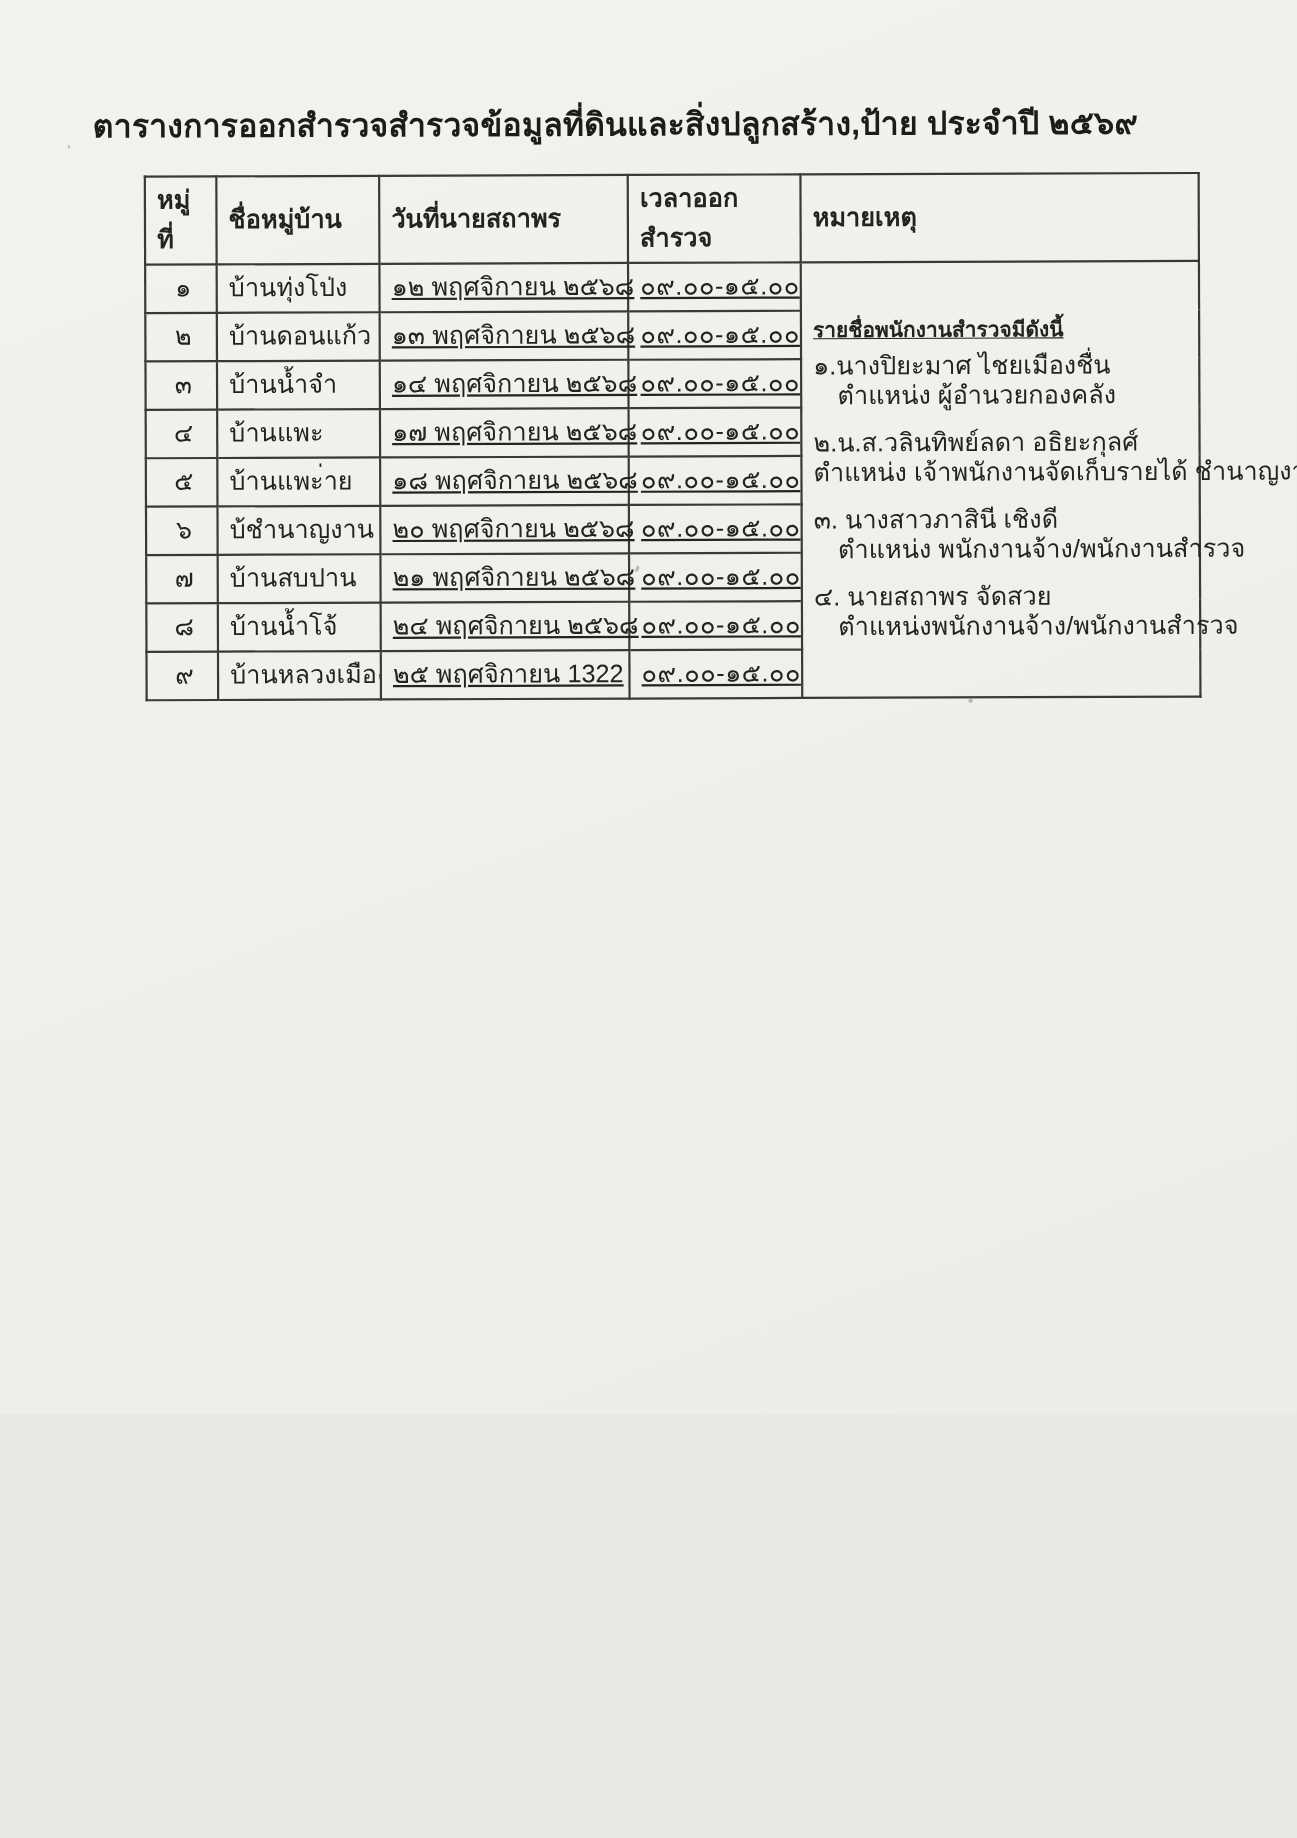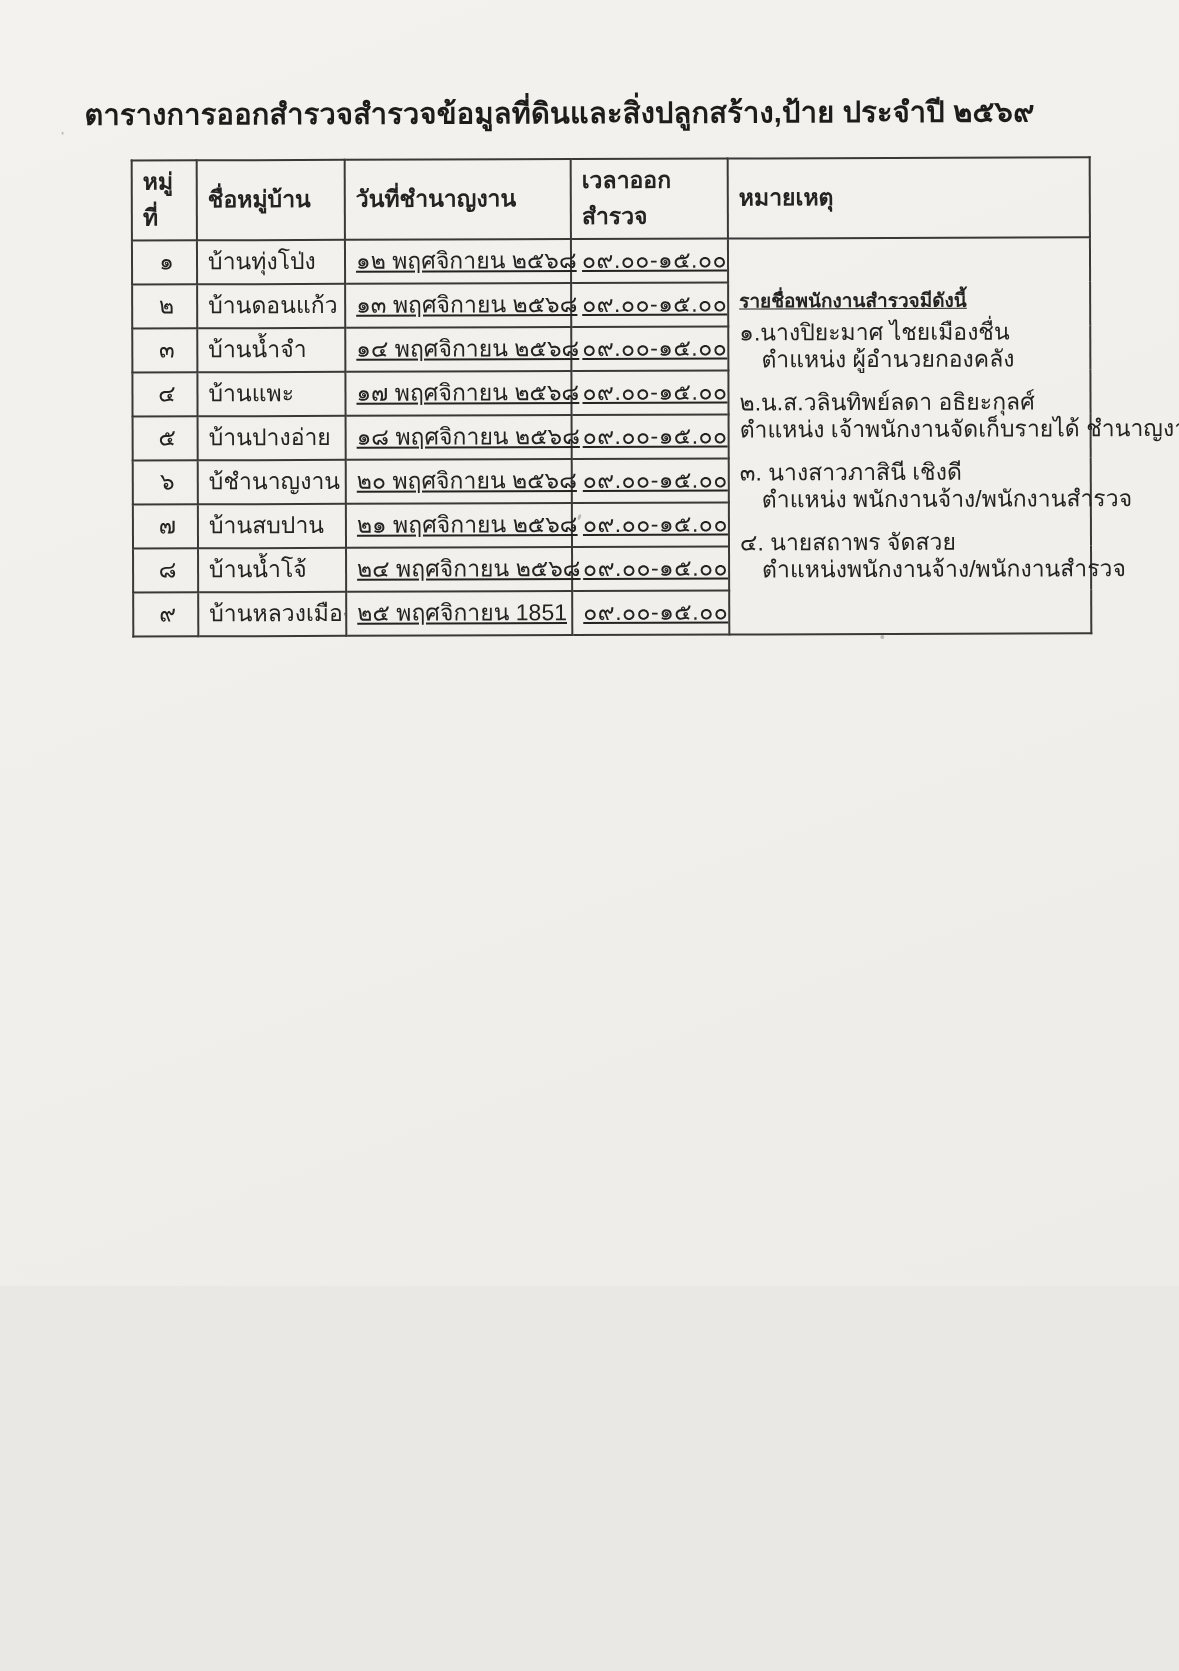--- a/index.html
+++ b/index.html
@@ -105,21 +105,21 @@
         <col style="width:65px">
         <col style="width:148px">
         <col style="width:226px">
         <col style="width:157px">
         <col style="width:362px">
       </colgroup>
       <thead>
         <tr>
           <th>หมู่ที่</th>
           <th>ชื่อหมู่บ้าน</th>
-          <th>วันที่ชำนาญงาน</th>
+          <th>วันที่นายสถาพร</th>
           <th>เวลาออกสำรวจ</th>
           <th>หมายเหตุ</th>
         </tr>
       </thead>
       <tbody>
         <tr>
           <td class="c-moo">๑</td>
           <td class="c-village">บ้านทุ่งโป่ง</td>
           <td class="c-date">๑๒ พฤศจิกายน ๒๕๖๘</td>
           <td class="c-time">๐๙.๐๐-๑๕.๐๐</td>
@@ -156,21 +156,21 @@
           <td class="c-time">๐๙.๐๐-๑๕.๐๐</td>
         </tr>
         <tr>
           <td class="c-moo">๔</td>
           <td class="c-village">บ้านแพะ</td>
           <td class="c-date">๑๗ พฤศจิกายน ๒๕๖๘</td>
           <td class="c-time">๐๙.๐๐-๑๕.๐๐</td>
         </tr>
         <tr>
           <td class="c-moo">๕</td>
-          <td class="c-village">บ้านปางอ่าย</td>
+          <td class="c-village">บ้านแพะ่าย</td>
           <td class="c-date">๑๘ พฤศจิกายน ๒๕๖๘</td>
           <td class="c-time">๐๙.๐๐-๑๕.๐๐</td>
         </tr>
         <tr>
           <td class="c-moo">๖</td>
           <td class="c-village">บ้ชำนาญงาน</td>
           <td class="c-date">๒๐ พฤศจิกายน ๒๕๖๘</td>
           <td class="c-time">๐๙.๐๐-๑๕.๐๐</td>
         </tr>
         <tr>
@@ -181,21 +181,21 @@
         </tr>
         <tr>
           <td class="c-moo">๘</td>
           <td class="c-village">บ้านน้ำโจ้</td>
           <td class="c-date">๒๔ พฤศจิกายน ๒๕๖๘</td>
           <td class="c-time">๐๙.๐๐-๑๕.๐๐</td>
         </tr>
         <tr>
           <td class="c-moo">๙</td>
           <td class="c-village">บ้านหลวงเมืองปาน</td>
-          <td class="c-date">๒๕ พฤศจิกายน 1851</td>
+          <td class="c-date">๒๕ พฤศจิกายน 1322</td>
           <td class="c-time">๐๙.๐๐-๑๕.๐๐</td>
         </tr>
       </tbody>
     </table>
 
     <div class="speck speck-1"></div>
     <div class="speck speck-2"></div>
     <div class="speck speck-3"></div>
 
   </div>

